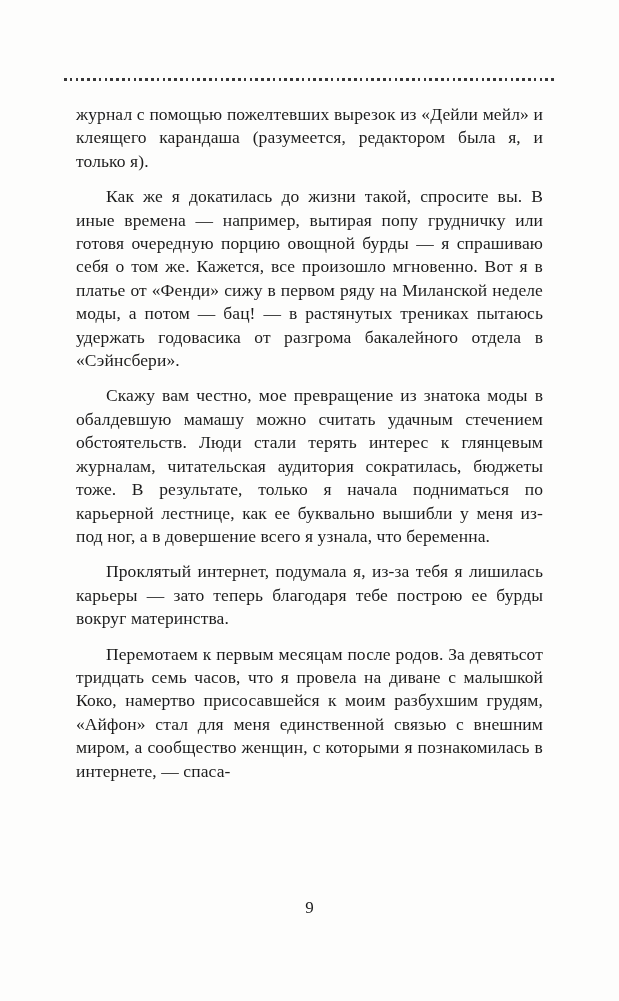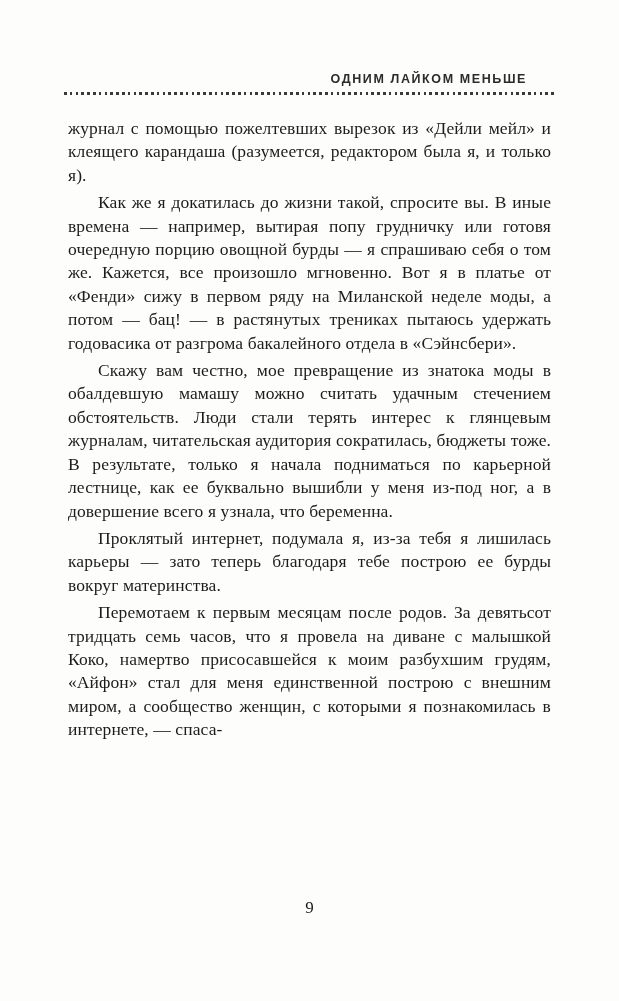--- a/index.html
+++ b/index.html
@@ -41,21 +41,21 @@
     );
   }
   .body-text {
     font-family: "Liberation Serif", "DejaVu Serif", serif;
     font-size: 17.5px;
     line-height: 23.4px;
     text-align: justify;
     letter-spacing: 0.1px;
   }
   .para {
-    margin: 4px;
+    margin: 12px;
     text-indent: 30px;
   }
   .para.no-indent {
     text-indent: 0;
   }
   .page-number {
     position: absolute;
     left: 0;
     right: 0;
     top: 898px;
@@ -64,27 +64,26 @@
     font-size: 17px;
     color: #1c1c1c;
   }
 </style>
 </head>
 <body>
 
 <div class="page">
 
   <div class="running-head">
-    <div class="rh-title">ОДНИМ ЛАЙКОМ МЕНЬШЕ</div>
     <div class="dotted-rule"></div>
   </div>
 
   <div class="body-text">
     <p class="para no-indent">журнал с помощью пожелтевших вырезок из «Дейли мейл» и клеящего карандаша (разумеется, редактором была я, и только я).</p>
     <p class="para">Как же я докатилась до жизни такой, спросите вы. В иные времена — например, вытирая попу грудничку или готовя очередную порцию овощной бурды — я спрашиваю себя о том же. Кажется, все произошло мгновенно. Вот я в платье от «Фенди» сижу в первом ряду на Миланской неделе моды, а потом — бац! — в растянутых трениках пытаюсь удержать годовасика от разгрома бакалейного отдела в «Сэйнсбери».</p>
     <p class="para">Скажу вам честно, мое превращение из знатока моды в обалдевшую мамашу можно считать удачным стечением обстоятельств. Люди стали терять интерес к глянцевым журналам, читательская аудитория сократилась, бюджеты тоже. В результате, только я начала подниматься по карьерной лестнице, как ее буквально вышибли у меня из-под ног, а в довершение всего я узнала, что беременна.</p>
     <p class="para">Проклятый интернет, подумала я, из-за тебя я лишилась карьеры — зато теперь благодаря тебе построю ее бурды вокруг материнства.</p>
-    <p class="para">Перемотаем к первым месяцам после родов. За девятьсот тридцать семь часов, что я провела на диване с малышкой Коко, намертво присосавшейся к моим разбухшим грудям, «Айфон» стал для меня единственной построю с внешним миром, а сообщество женщин, с которыми я познакомилась в интернете, — спаса-</p>
+    <p class="para">Перемотаем к первым месяцам после родов. За девятьсот тридцать семь часов, что я провела на диване с малышкой Коко, намертво присосавшейся к моим разбухшим грудям, «Айфон» стал для меня единственной связью с внешним миром, а сообщество женщин, с которыми я познакомилась в интернете, — спаса-</p>
   </div>
 
   <div class="page-number">9</div>
 
 </div>
 
 </body></html>

